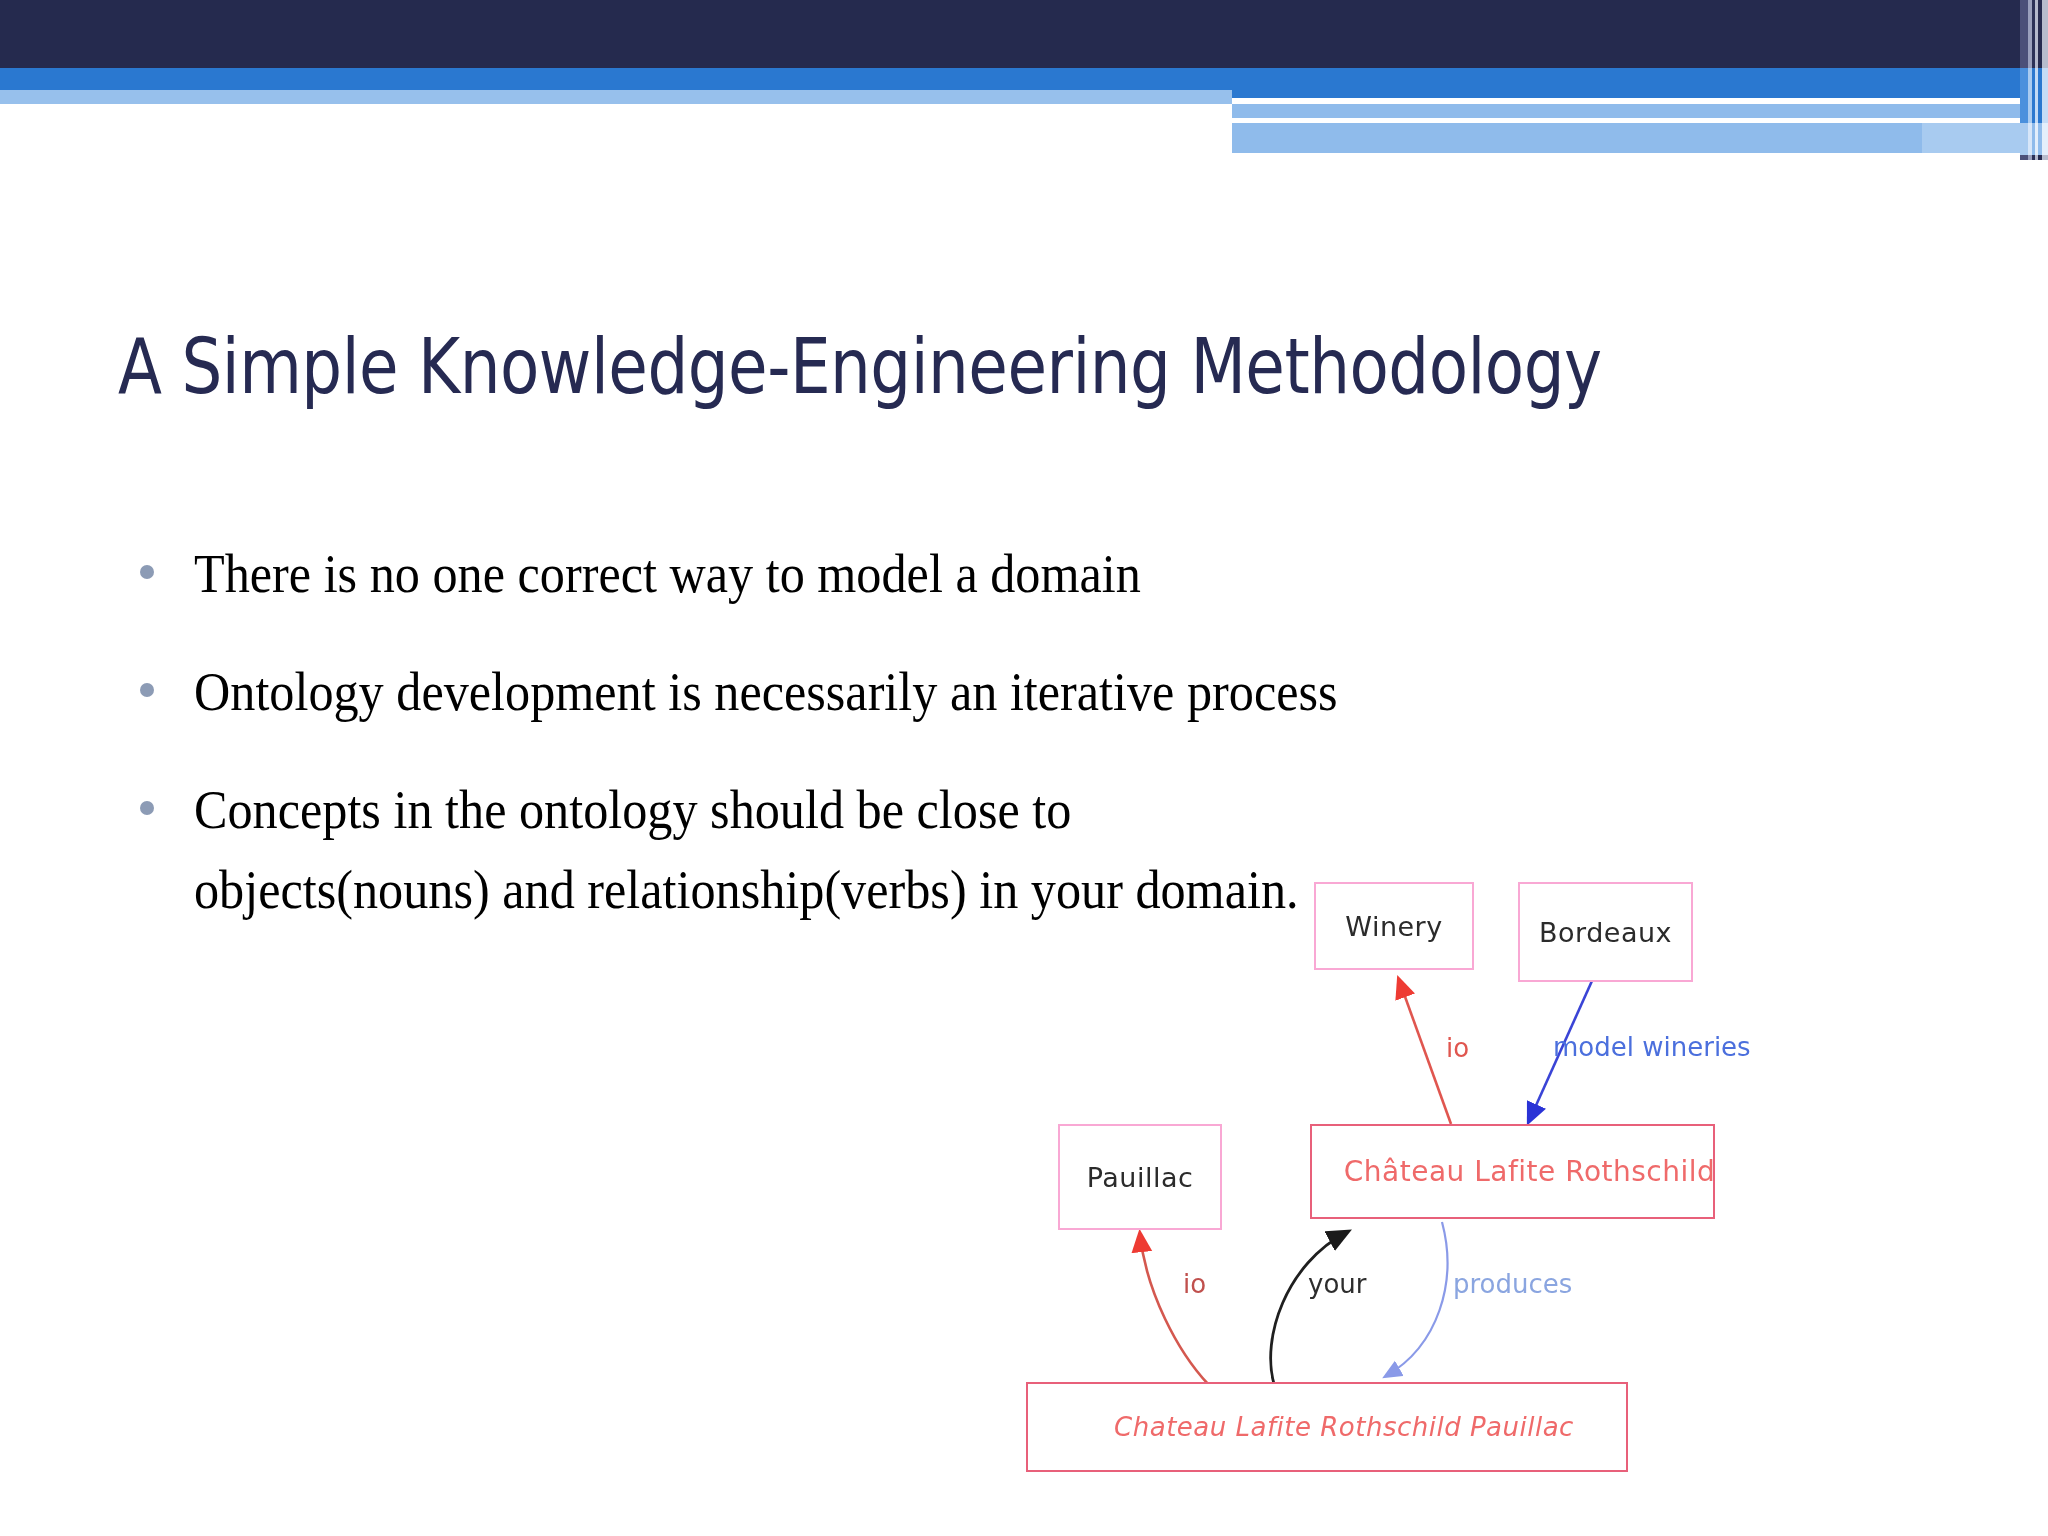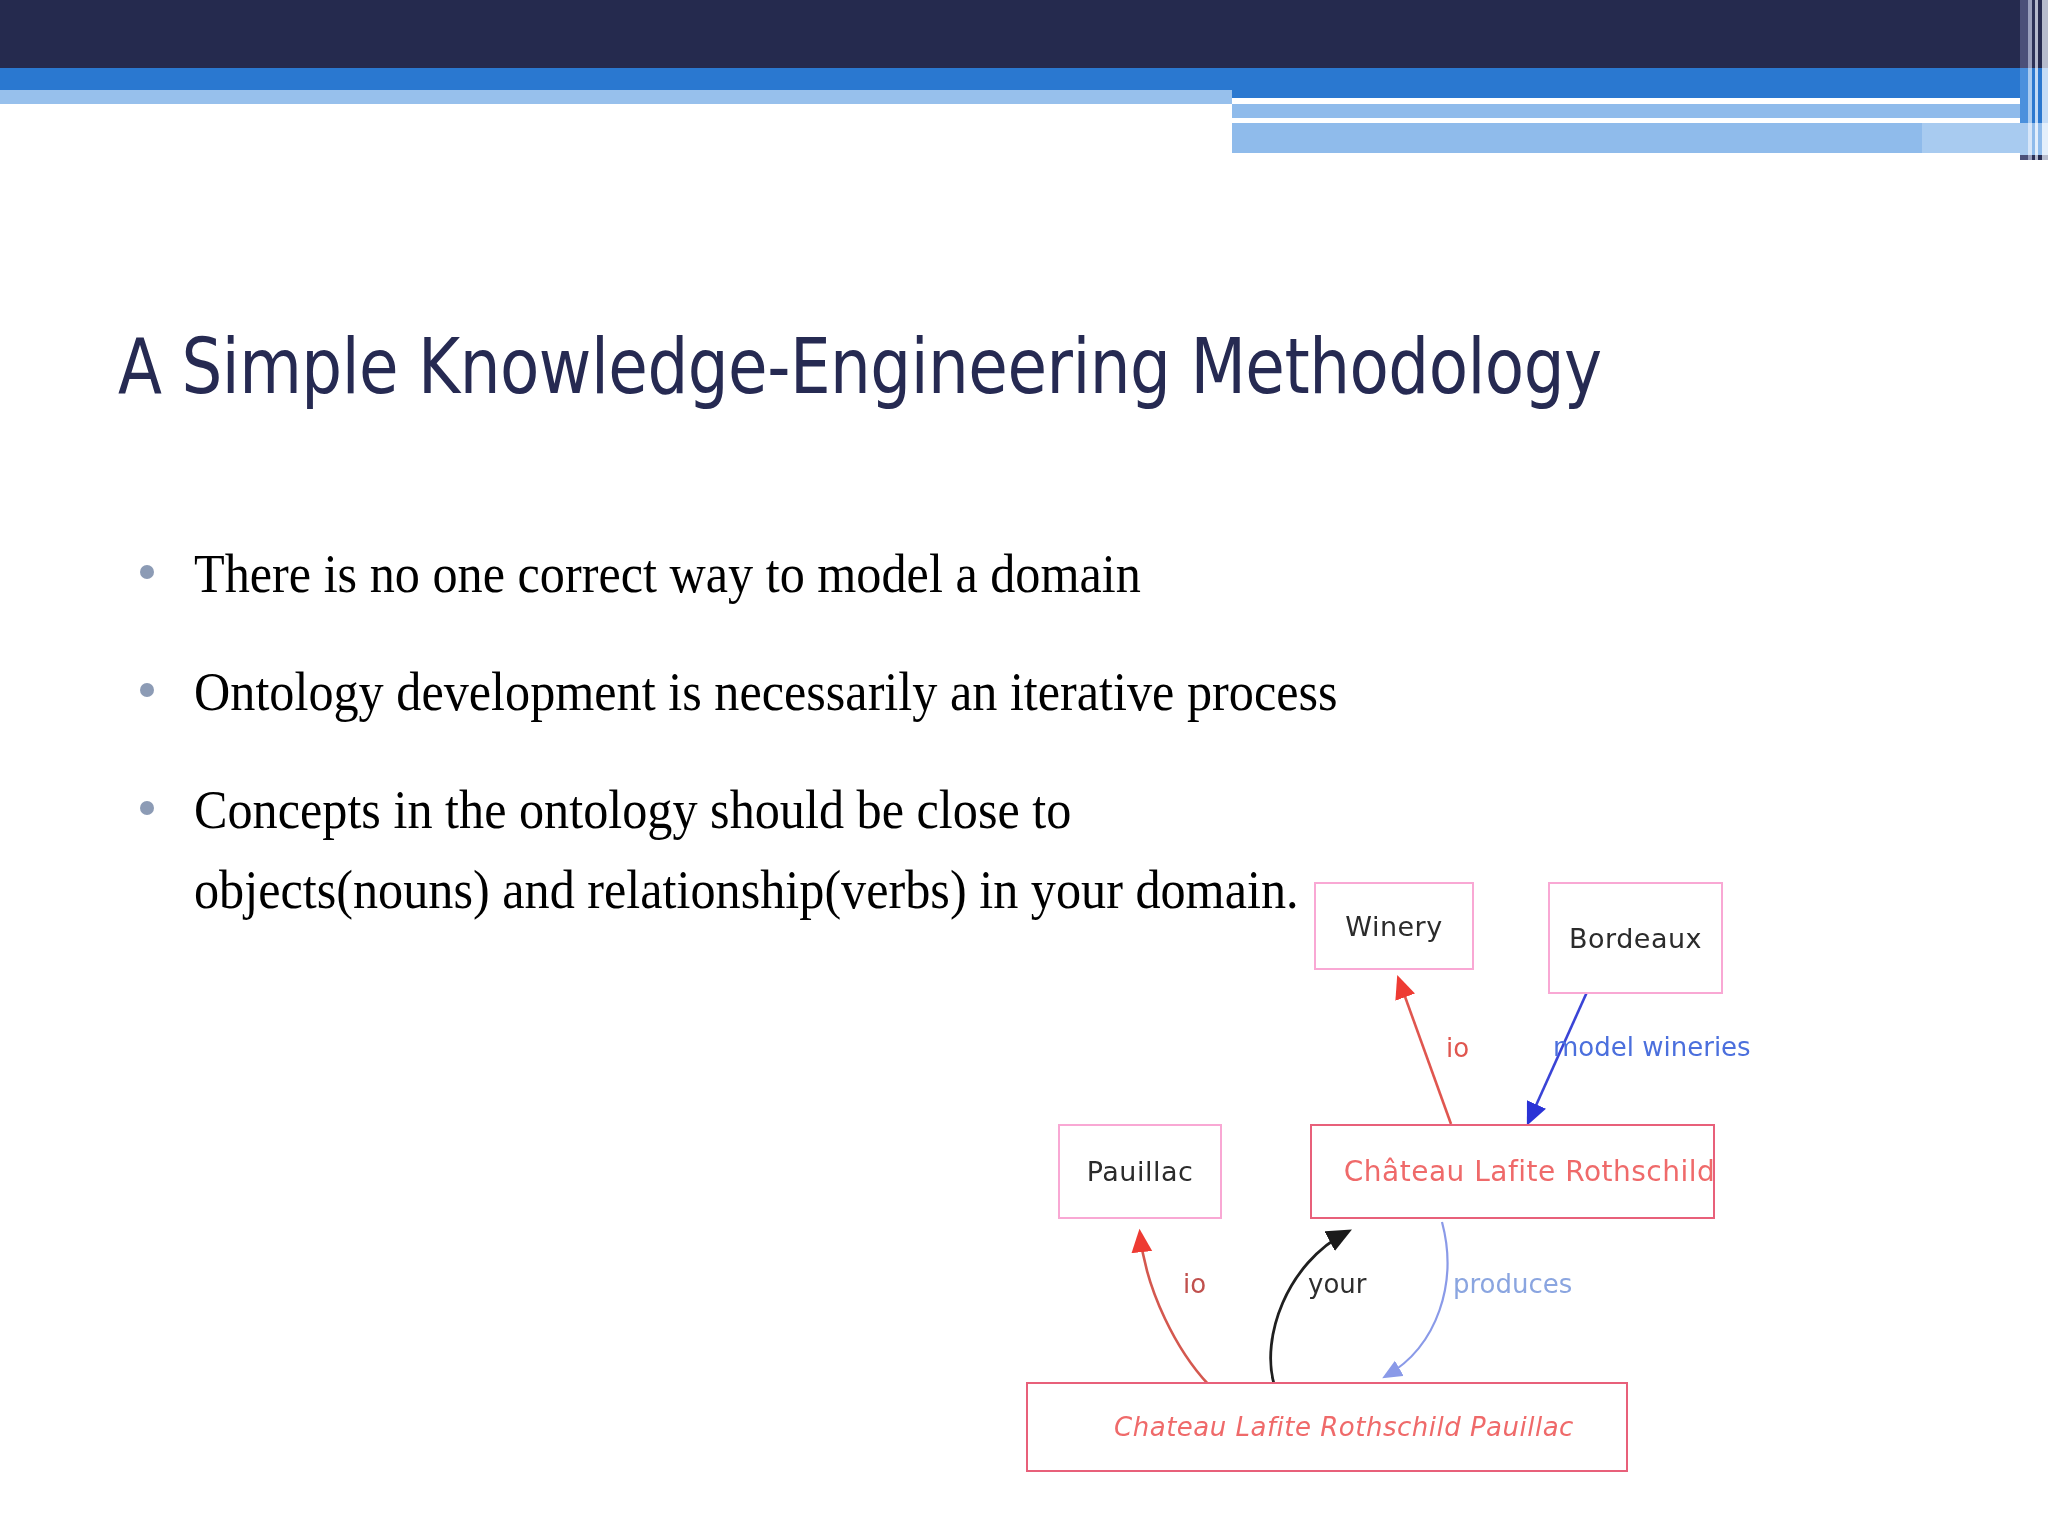--- a/index.html
+++ b/index.html
@@ -137,22 +137,22 @@
     background: #ffffff;
     font-family: "DejaVu Sans", "Liberation Sans", sans-serif;
     font-size: 27px;
     letter-spacing: 0.5px;
     white-space: nowrap;
   }
   .nb-black { border: 2px solid #f9a8d4; color: #2b2b2b; }
   .nb-red   { border: 2px solid #e8607a; color: #ef6a6a; padding-left: 34px; }
 
   .n-winery    { left: 296px; top: 10px;  width: 160px; height: 88px; }
-  .n-bordeaux  { left: 500px; top: 10px;  width: 175px; height: 112px; margin-left: 30px; }
-  .n-pauillac  { left: 40px;  top: 252px; width: 164px; height: 95px; }
+  .n-bordeaux  { left: 500px; top: 10px;  width: 175px; height: 100px; }
+  .n-pauillac  { left: 40px;  top: 252px; width: 164px; height: 106px; }
   .n-chateau   { left: 292px; top: 252px; width: 405px; height: 95px; font-size: 28px; }
   .n-bottom    { left: 8px;   top: 510px; width: 602px; height: 90px; font-size: 26px; font-style: italic; }
 
   .edge-label {
     position: absolute;
     font-family: "DejaVu Sans", "Liberation Sans", sans-serif;
     font-size: 26px;
     white-space: nowrap;
     margin-top: 8px;
   }

